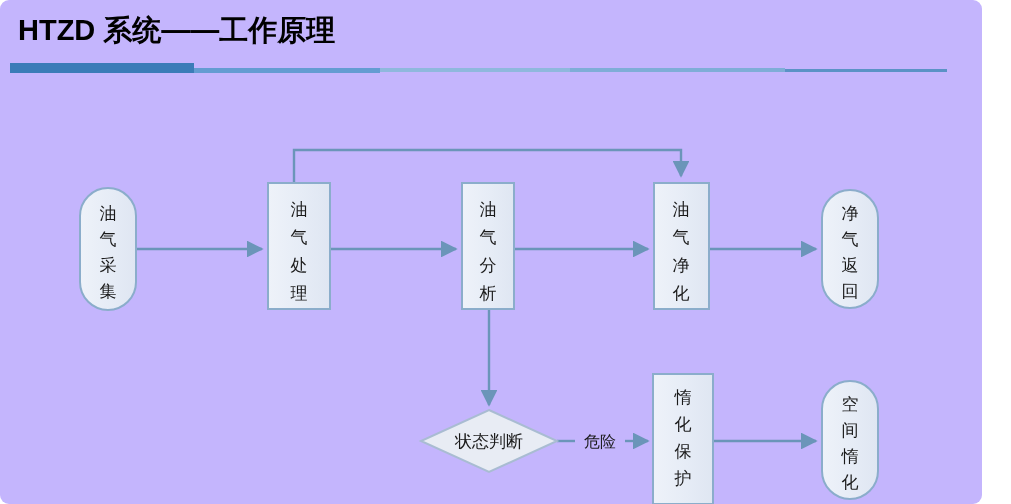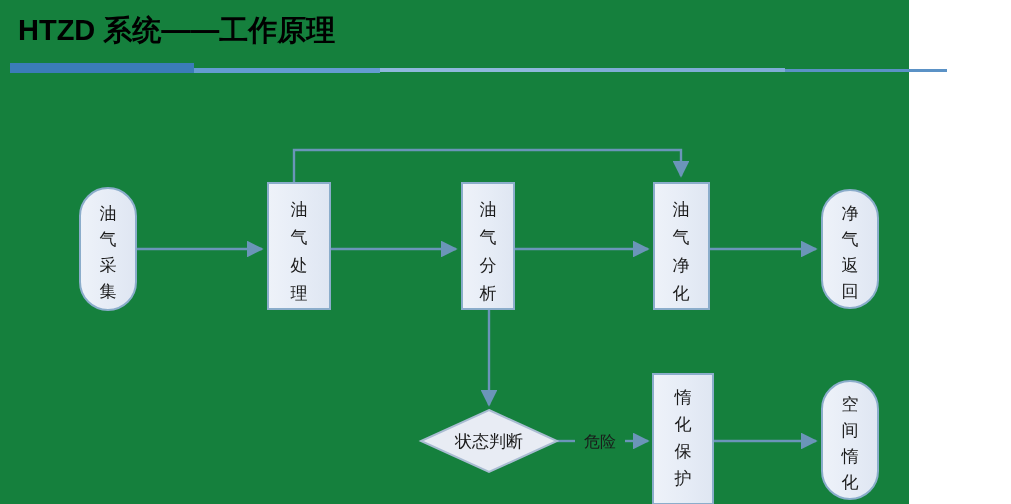--- a/index.html
+++ b/index.html
@@ -9,23 +9,24 @@
   }
   body {
     width: 1011px;
     height: 504px;
     font-family: "Liberation Serif", "DejaVu Serif", serif;
     overflow: hidden;
     position: relative;
   }
   #slide {
     position: relative;
-    width: 909px;
+    width: 982px;
     height: 504px;
-    background: #15803d;
+    background: #c4b5fd;
+    border-radius: 9px;
   }
   
   #title {
     position: absolute;
     left: 18px;
     top: 11px;
     font-family: "Liberation Sans", "DejaVu Sans", sans-serif;
     font-weight: bold;
     font-size: 29px;
     line-height: 38px;

